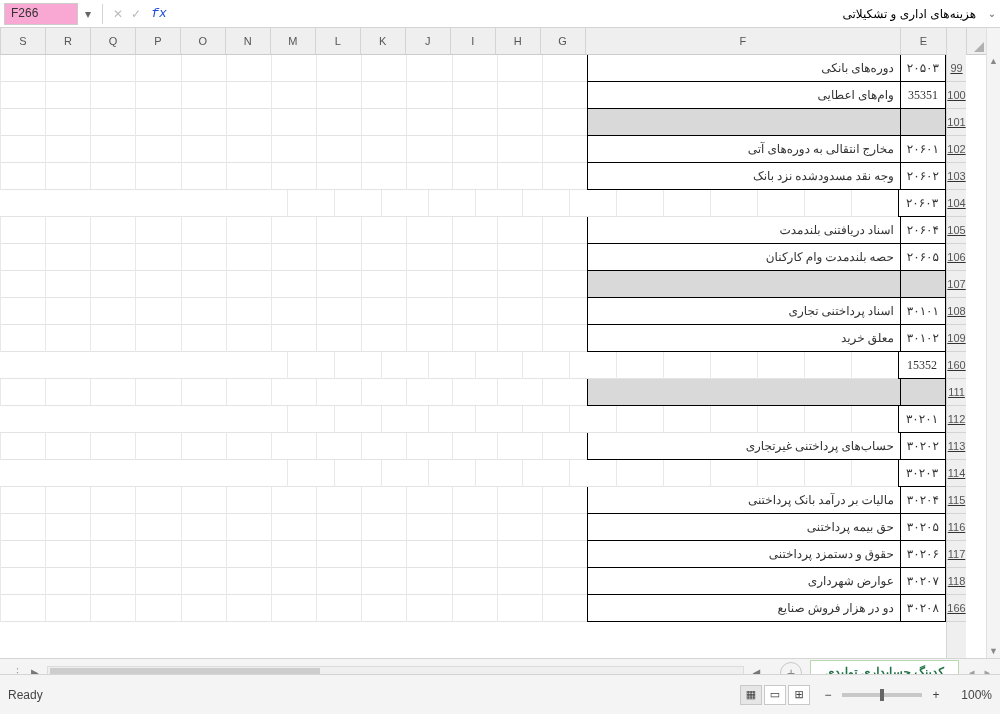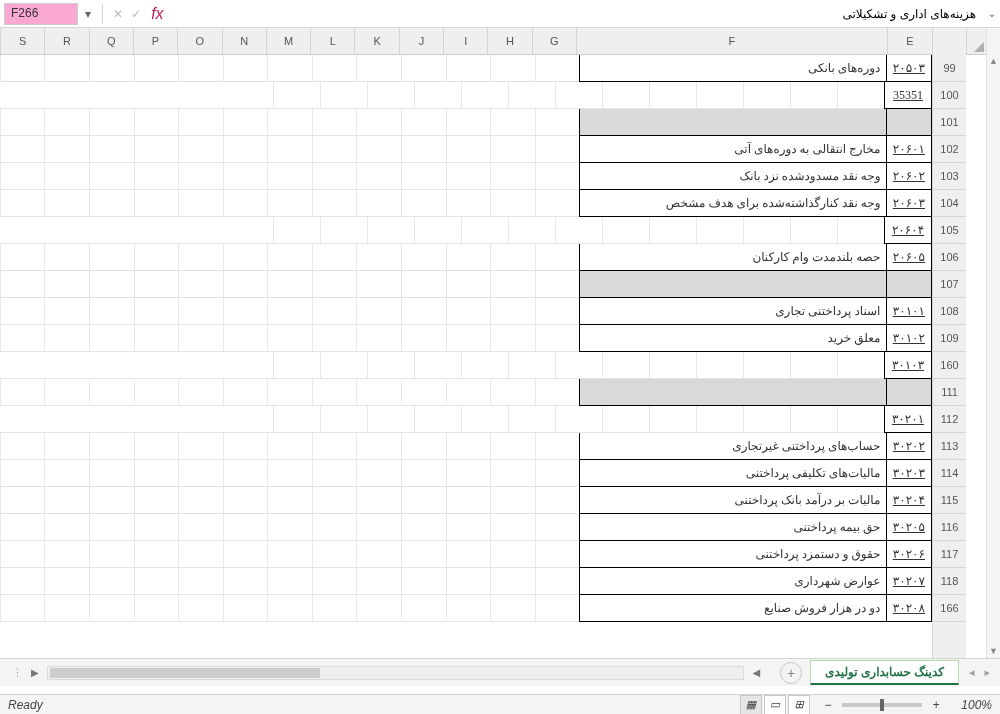--- a/index.html
+++ b/index.html
@@ -5,35 +5,35 @@
 * { box-sizing: border-box; margin: 0; padding: 0; }
 body { font-family: "Segoe UI", Tahoma, Arial, sans-serif; font-size: 12px; background: #fff; color: #333; overflow: hidden; width: 1000px; height: 714px; position: relative; }
 
 
 .formula-bar { display: flex; align-items: center; height: 28px; border-bottom: 1px solid #d4d4d4; background: #fff; }
 .name-box { width: 74px; height: 22px; border: 1px solid #ccc; margin: 3px 2px 3px 4px; padding: 2px 6px; font-size: 12px; background: #f9a8d4; display: flex; align-items: flex-start; }
 .name-box-arrow { width: 16px; text-align: center; color: #666; cursor: pointer; }
 .sep { width: 1px; height: 20px; background: #d4d4d4; margin: 0 6px; }
 .fx-icons { display: flex; align-items: center; gap: 8px; padding: 0 4px; }
 .fx-icons span { color: #bbb; font-size: 12px; }
-.fx-label { font-style: italic; font-family: Liberation Sans, sans-serif; color: #be185d; margin: 0 6px; font-size: 16px; }
+.fx-label { font-style: italic; font-family: Liberation Mono, monospace; color: #1d4ed8; margin: 0 6px; font-size: 13px; }
 .formula-input { flex: 1; height: 22px; border: none; outline: none; padding: 2px 8px; font-size: 12px; text-align: right; direction: rtl; }
 .formula-expand { width: 16px; text-align: center; color: #666; cursor: pointer; font-size: 10px; }
 
 
 .sheet { position: absolute; top: 28px; left: 0; right: 0; bottom: 56px; display: flex; flex-direction: row-reverse; background: #fff; }
-.row-hdrs { width: 34px; background: #efefef; border-left: 1px solid #d4d4d4; }
+.row-hdrs { width: 20px; background: #efefef; border-left: 1px solid #d4d4d4; text-decoration: underline; }
 .row-hdr { height: 27px; line-height: 27px; text-align: center; font-size: 11px; color: #555; border-bottom: 1px solid #d4d4d4; }
 .grid-wrap { flex: 1; overflow: hidden; position: relative; }
 .col-hdrs { display: flex; flex-direction: row-reverse; height: 27px; background: #efefef; border-bottom: 1px solid #ccc; }
 .col-hdr { text-align: center; line-height: 27px; font-size: 11px; color: #555; border-left: 1px solid #d4d4d4; }
 .rows { position: relative; }
 .row { display: flex; flex-direction: row-reverse; height: 27px; border-bottom: 1px solid #e3e3e3; }
 .cell { border-left: 1px solid #e8e8e8; height: 27px; line-height: 27px; padding: 0 6px; font-size: 12px; overflow: hidden; white-space: nowrap; }
-.cell-e { text-align: center; direction: rtl; font-family: Tahoma; border-right: 1px solid #000; border-left: 1px solid #000; border-bottom: 1px solid #000; text-decoration: underline; }
+.cell-e { text-align: center; direction: rtl; font-family: Tahoma; border-right: 1px solid #000; border-left: 1px solid #000; border-bottom: 1px solid #000; }
 .cell-f { text-align: right; direction: rtl; font-family: Tahoma; border-left: 1px solid #000; border-bottom: 1px solid #000; }
 .shaded { background: #d9d9d9; }
 .corner { width: 20px; height: 27px; background: #efefef; border-bottom: 1px solid #ccc; border-left: 1px solid #d4d4d4; position: relative; }
 .corner::after { content: ""; position: absolute; right: 2px; bottom: 2px; width: 0; height: 0; border-style: solid; border-width: 0 0 10px 10px; border-color: transparent transparent #b0b0b0 transparent; }
 .vscroll-gutter { width: 14px; background: #f4f4f4; border-left: 1px solid #e0e0e0; position: relative; }
 .vscroll-gutter .arrow { position: absolute; left: 0; right: 0; text-align: center; font-size: 9px; color: #888; }
 .vscroll-gutter .arrow.up { top: 28px; }
 .vscroll-gutter .arrow.down { bottom: 2px; }
 
 
@@ -42,21 +42,21 @@
 .tab-nav span { cursor: pointer; }
 .tab { padding: 4px 14px; background: #fff; border: 1px solid #b7d8b0; border-bottom: 2px solid #217346; color: #217346; font-weight: 600; font-size: 12px; direction: rtl; cursor: pointer; }
 .tab-add { width: 22px; height: 22px; border-radius: 11px; border: 1px solid #c8c8c8; text-align: center; line-height: 20px; color: #888; margin: 0 8px; cursor: pointer; font-size: 14px; }
 .hscroll { flex: 1; display: flex; align-items: center; padding: 0 8px; }
 .hscroll-track { flex: 1; height: 14px; background: #efefef; border: 1px solid #dcdcdc; position: relative; margin: 0 4px; }
 .hscroll-thumb { position: absolute; left: 2px; top: 1px; bottom: 1px; width: 270px; background: #cdcdcd; }
 .hscroll .arrow { font-size: 10px; color: #777; padding: 0 4px; cursor: pointer; }
 .hscroll-grip { color: #999; padding: 0 4px; cursor: pointer; font-size: 11px; }
 
 
-.status-bar { position: absolute; left: 0; right: 0; bottom: 0; height: 20px; background: #f4f4f4; border-top: 1px solid #d4d4d4; display: flex; align-items: center; padding: 0 8px; font-size: 12px; color: #444; font-style: italic; }
+.status-bar { position: absolute; left: 0; right: 0; bottom: 0; height: 40px; background: #f4f4f4; border-top: 1px solid #d4d4d4; display: flex; align-items: center; padding: 0 8px; font-size: 12px; color: #444; }
 .status-left { flex: 1; }
 .view-btns { display: flex; gap: 2px; margin-right: 10px; }
 .view-btn { width: 22px; height: 20px; border: 1px solid #c8c8c8; background: #fff; display: flex; align-items: center; justify-content: center; cursor: pointer; font-size: 11px; }
 .view-btn.active { background: #e6e6e6; }
 .zoom { display: flex; align-items: center; gap: 6px; }
 .zoom .minus, .zoom .plus { width: 16px; text-align: center; cursor: pointer; }
 .zoom-track { width: 80px; height: 4px; background: #c8c8c8; position: relative; }
 .zoom-thumb { position: absolute; top: -4px; left: 38px; width: 4px; height: 12px; background: #666; }
 .zoom-pct { width: 42px; text-align: right; }
 
@@ -144,20 +144,21 @@
           <div class="cell w-std"></div>
           <div class="cell w-std"></div>
           <div class="cell w-std"></div>
           <div class="cell w-std"></div>
           <div class="cell w-std"></div>
           <div class="cell w-std"></div>
           <div class="cell w-std"></div>
         </div>
         <div class="row">
           <div class="cell w-e cell-e">35351</div>
+          <div class="cell w-f cell-f">وام‌های اعطایی</div>
           <div class="cell w-std"></div>
           <div class="cell w-std"></div>
           <div class="cell w-std"></div>
           <div class="cell w-std"></div>
           <div class="cell w-std"></div>
           <div class="cell w-std"></div>
           <div class="cell w-std"></div>
           <div class="cell w-std"></div>
           <div class="cell w-std"></div>
           <div class="cell w-std"></div>
@@ -211,37 +212,37 @@
           <div class="cell w-std"></div>
           <div class="cell w-std"></div>
           <div class="cell w-std"></div>
           <div class="cell w-std"></div>
           <div class="cell w-std"></div>
           <div class="cell w-std"></div>
           <div class="cell w-std"></div>
         </div>
         <div class="row">
           <div class="cell w-e cell-e">۲۰۶۰۳</div>
-          <div class="cell w-f cell-f">وجه نقد کنارگذاشته‌شده برای هدف مشخص</div>
           <div class="cell w-std"></div>
           <div class="cell w-std"></div>
           <div class="cell w-std"></div>
           <div class="cell w-std"></div>
           <div class="cell w-std"></div>
           <div class="cell w-std"></div>
           <div class="cell w-std"></div>
           <div class="cell w-std"></div>
           <div class="cell w-std"></div>
           <div class="cell w-std"></div>
           <div class="cell w-std"></div>
           <div class="cell w-std"></div>
           <div class="cell w-std"></div>
         </div>
         <div class="row">
           <div class="cell w-e cell-e">۲۰۶۰۴</div>
+          <div class="cell w-f cell-f">اسناد دریافتنی بلندمدت</div>
           <div class="cell w-std"></div>
           <div class="cell w-std"></div>
           <div class="cell w-std"></div>
           <div class="cell w-std"></div>
           <div class="cell w-std"></div>
           <div class="cell w-std"></div>
           <div class="cell w-std"></div>
           <div class="cell w-std"></div>
           <div class="cell w-std"></div>
           <div class="cell w-std"></div>
@@ -311,21 +312,21 @@
           <div class="cell w-std"></div>
           <div class="cell w-std"></div>
           <div class="cell w-std"></div>
           <div class="cell w-std"></div>
           <div class="cell w-std"></div>
           <div class="cell w-std"></div>
           <div class="cell w-std"></div>
           <div class="cell w-std"></div>
         </div>
         <div class="row">
-          <div class="cell w-e cell-e">۳۰۱۰۳</div>
+          <div class="cell w-e cell-e">15352</div>
           <div class="cell w-std"></div>
           <div class="cell w-std"></div>
           <div class="cell w-std"></div>
           <div class="cell w-std"></div>
           <div class="cell w-std"></div>
           <div class="cell w-std"></div>
           <div class="cell w-std"></div>
           <div class="cell w-std"></div>
           <div class="cell w-std"></div>
           <div class="cell w-std"></div>
@@ -378,21 +379,20 @@
           <div class="cell w-std"></div>
           <div class="cell w-std"></div>
           <div class="cell w-std"></div>
           <div class="cell w-std"></div>
           <div class="cell w-std"></div>
           <div class="cell w-std"></div>
           <div class="cell w-std"></div>
         </div>
         <div class="row">
           <div class="cell w-e cell-e">۳۰۲۰۳</div>
-          <div class="cell w-f cell-f">مالیات‌های تکلیفی پرداختنی</div>
           <div class="cell w-std"></div>
           <div class="cell w-std"></div>
           <div class="cell w-std"></div>
           <div class="cell w-std"></div>
           <div class="cell w-std"></div>
           <div class="cell w-std"></div>
           <div class="cell w-std"></div>
           <div class="cell w-std"></div>
           <div class="cell w-std"></div>
           <div class="cell w-std"></div>

